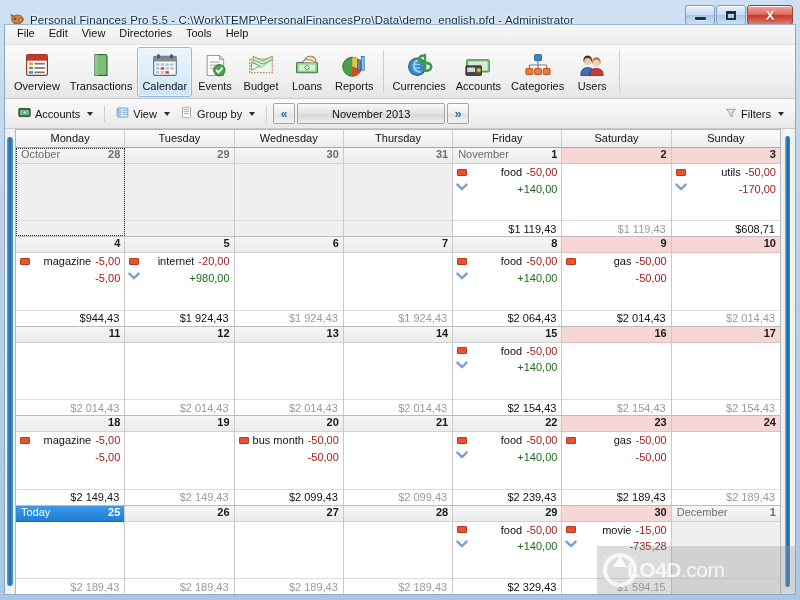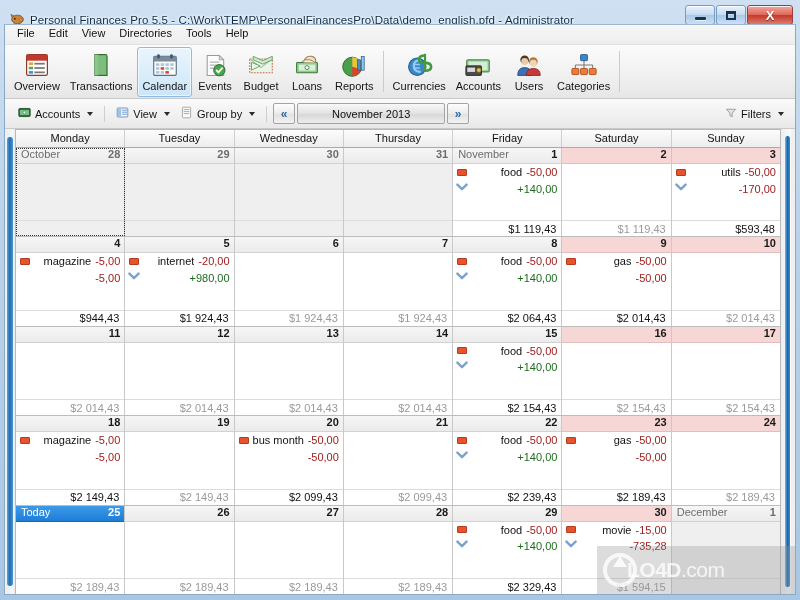--- a/index.html
+++ b/index.html
@@ -382,41 +382,41 @@
       <rect x="2" y="16" width="18" height="11" rx="1" fill="#4a4a4a" stroke="#242424" stroke-width="1"></rect>
       <rect x="3.6" y="18" width="9" height="5" fill="#d9d9d9"></rect>
       <circle cx="17" cy="21" r="2.4" fill="#e8c43d" stroke="#9b7b1e" stroke-width="0.8"></circle>
             </svg>
           </div>
           <div class="lb">Accounts</div>
         </div>
         <div class="tbtn">
           <div class="ic">
             <svg width="28" height="26" viewBox="0 0 32 30">
+              <rect x="12" y="3" width="8" height="7" rx="1" fill="#3f86c8" stroke="#1f5a8c" stroke-width="1"></rect>
+      <path d="M16 10 v5 M6 15 v4 M16 15 v4 M26 15 v4 M6 15 h20" fill="none" stroke="#7a7a7a" stroke-width="1.2"></path>
+      <rect x="2" y="19" width="8" height="7" rx="1" fill="#ef7a3a" stroke="#a94a16" stroke-width="1"></rect>
+      <rect x="12" y="19" width="8" height="7" rx="1" fill="#ef7a3a" stroke="#a94a16" stroke-width="1"></rect>
+      <rect x="22" y="19" width="8" height="7" rx="1" fill="#ef7a3a" stroke="#a94a16" stroke-width="1"></rect>
+            </svg>
+          </div>
+          <div class="lb">Categories</div>
+        </div>
+        <div class="tbtn">
+          <div class="ic">
+            <svg width="28" height="26" viewBox="0 0 32 30">
               <circle cx="11" cy="9" r="5" fill="#4a3520"></circle>
       <path d="M3 27 q0 -9 8 -9 q8 0 8 9 z" fill="#3f6fb5" stroke="#24497c" stroke-width="1"></path>
       <circle cx="11" cy="11" r="4" fill="#e8c9a8"></circle>
       <circle cx="21" cy="11" r="5" fill="#b07a3a"></circle>
       <path d="M13 27 q0 -8 8 -8 q8 0 8 8 z" fill="#c83a3a" stroke="#8a2424" stroke-width="1"></path>
       <circle cx="21" cy="13" r="4" fill="#f0d4b4"></circle>
             </svg>
           </div>
           <div class="lb">Users</div>
-        </div>
-        <div class="tbtn">
-          <div class="ic">
-            <svg width="28" height="26" viewBox="0 0 32 30">
-              <rect x="12" y="3" width="8" height="7" rx="1" fill="#3f86c8" stroke="#1f5a8c" stroke-width="1"></rect>
-      <path d="M16 10 v5 M6 15 v4 M16 15 v4 M26 15 v4 M6 15 h20" fill="none" stroke="#7a7a7a" stroke-width="1.2"></path>
-      <rect x="2" y="19" width="8" height="7" rx="1" fill="#ef7a3a" stroke="#a94a16" stroke-width="1"></rect>
-      <rect x="12" y="19" width="8" height="7" rx="1" fill="#ef7a3a" stroke="#a94a16" stroke-width="1"></rect>
-      <rect x="22" y="19" width="8" height="7" rx="1" fill="#ef7a3a" stroke="#a94a16" stroke-width="1"></rect>
-            </svg>
-          </div>
-          <div class="lb">Categories</div>
         </div>
         <div class="tbsep"></div>
       </div>
 
     <div class="toolbar2">
       <div class="t2item">
         <span>
           <svg width="13" height="13" viewBox="0 0 16 16">
             <rect x="1" y="3" width="14" height="10" rx="1" fill="#2f6f3a" stroke="#1d4a25"></rect>
             <rect x="2.5" y="5" width="11" height="6" fill="#7cc28a"></rect>
@@ -586,21 +586,21 @@
                     <span class="chev">
                       <svg width="12" height="9" viewBox="0 0 12 9">
                         <path d="M1.4 1.6 L6 6.2 L10.6 1.6" stroke="#7ba3cc" stroke-width="2.4" fill="none" stroke-linecap="round" stroke-linejoin="round"></path>
                       </svg>
                     </span>
                     <span class="sum neg">-170,00</span>
                   </div>
                   <div class="filler"></div>
                 </div>
                 <div class="balrow">
-                  <span class="bal">$593,48</span>
+                  <span class="bal">$608,71</span>
                 </div>
               </div>
             </div>
             <div class="week">
               <div class="day">
                 <div class="dhead">
                   <span class="mon"></span>
                   <span class="num">4</span>
                 </div>
                 <div class="dbody">

